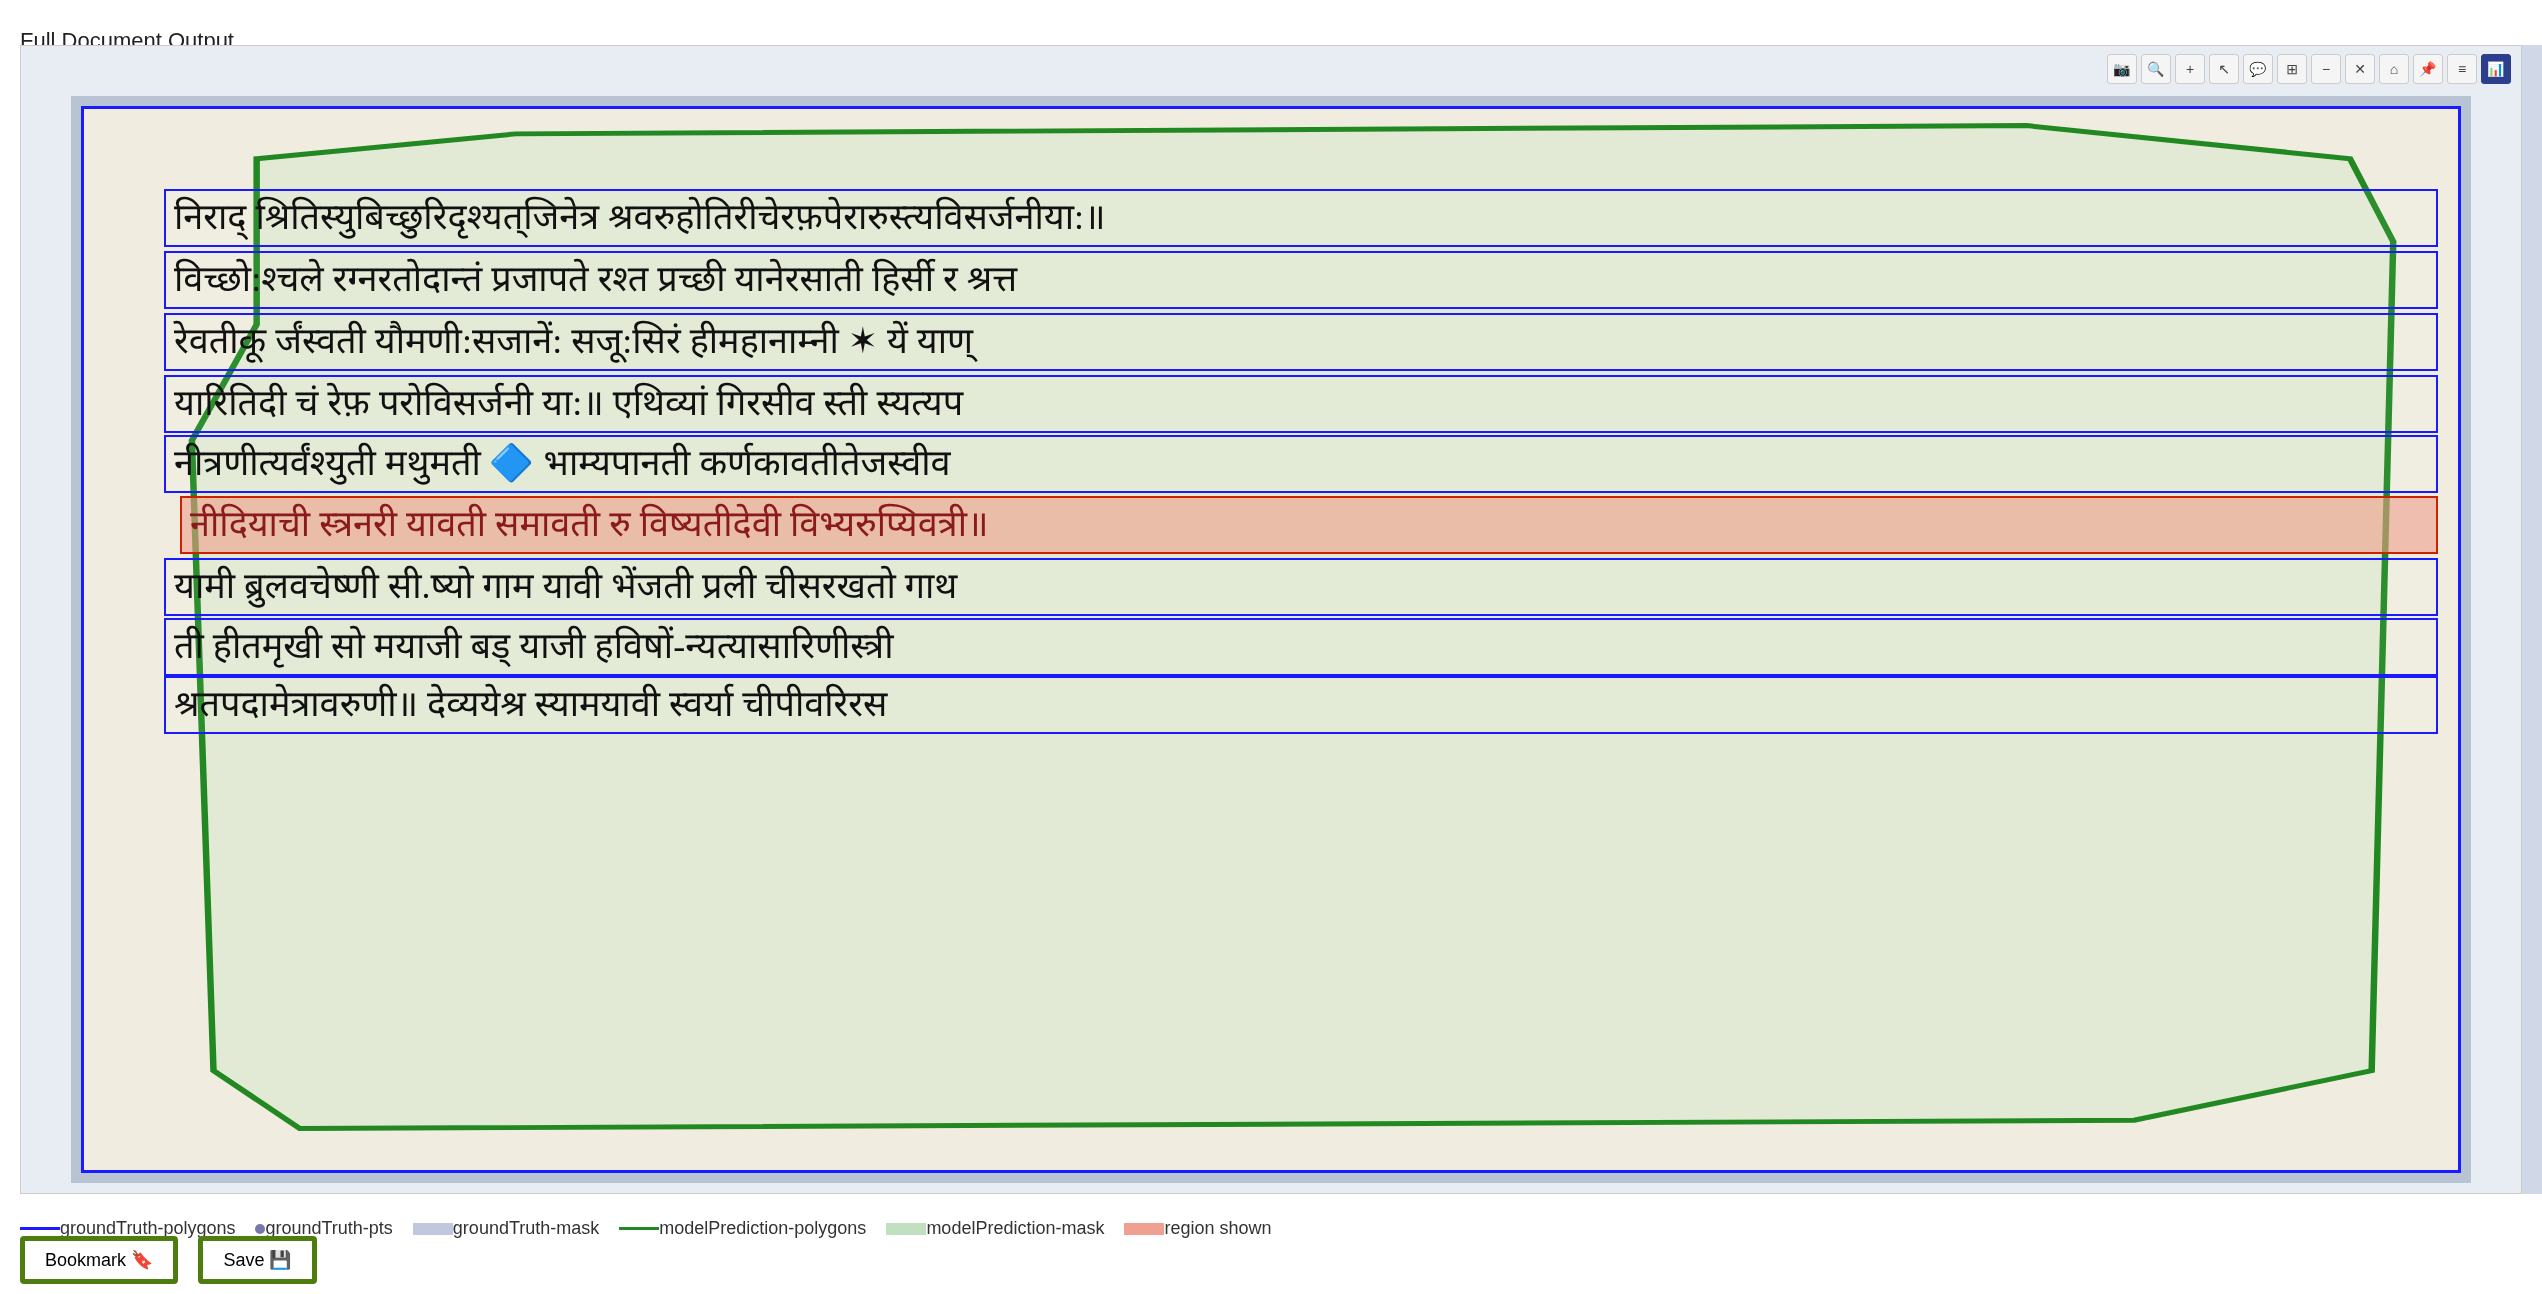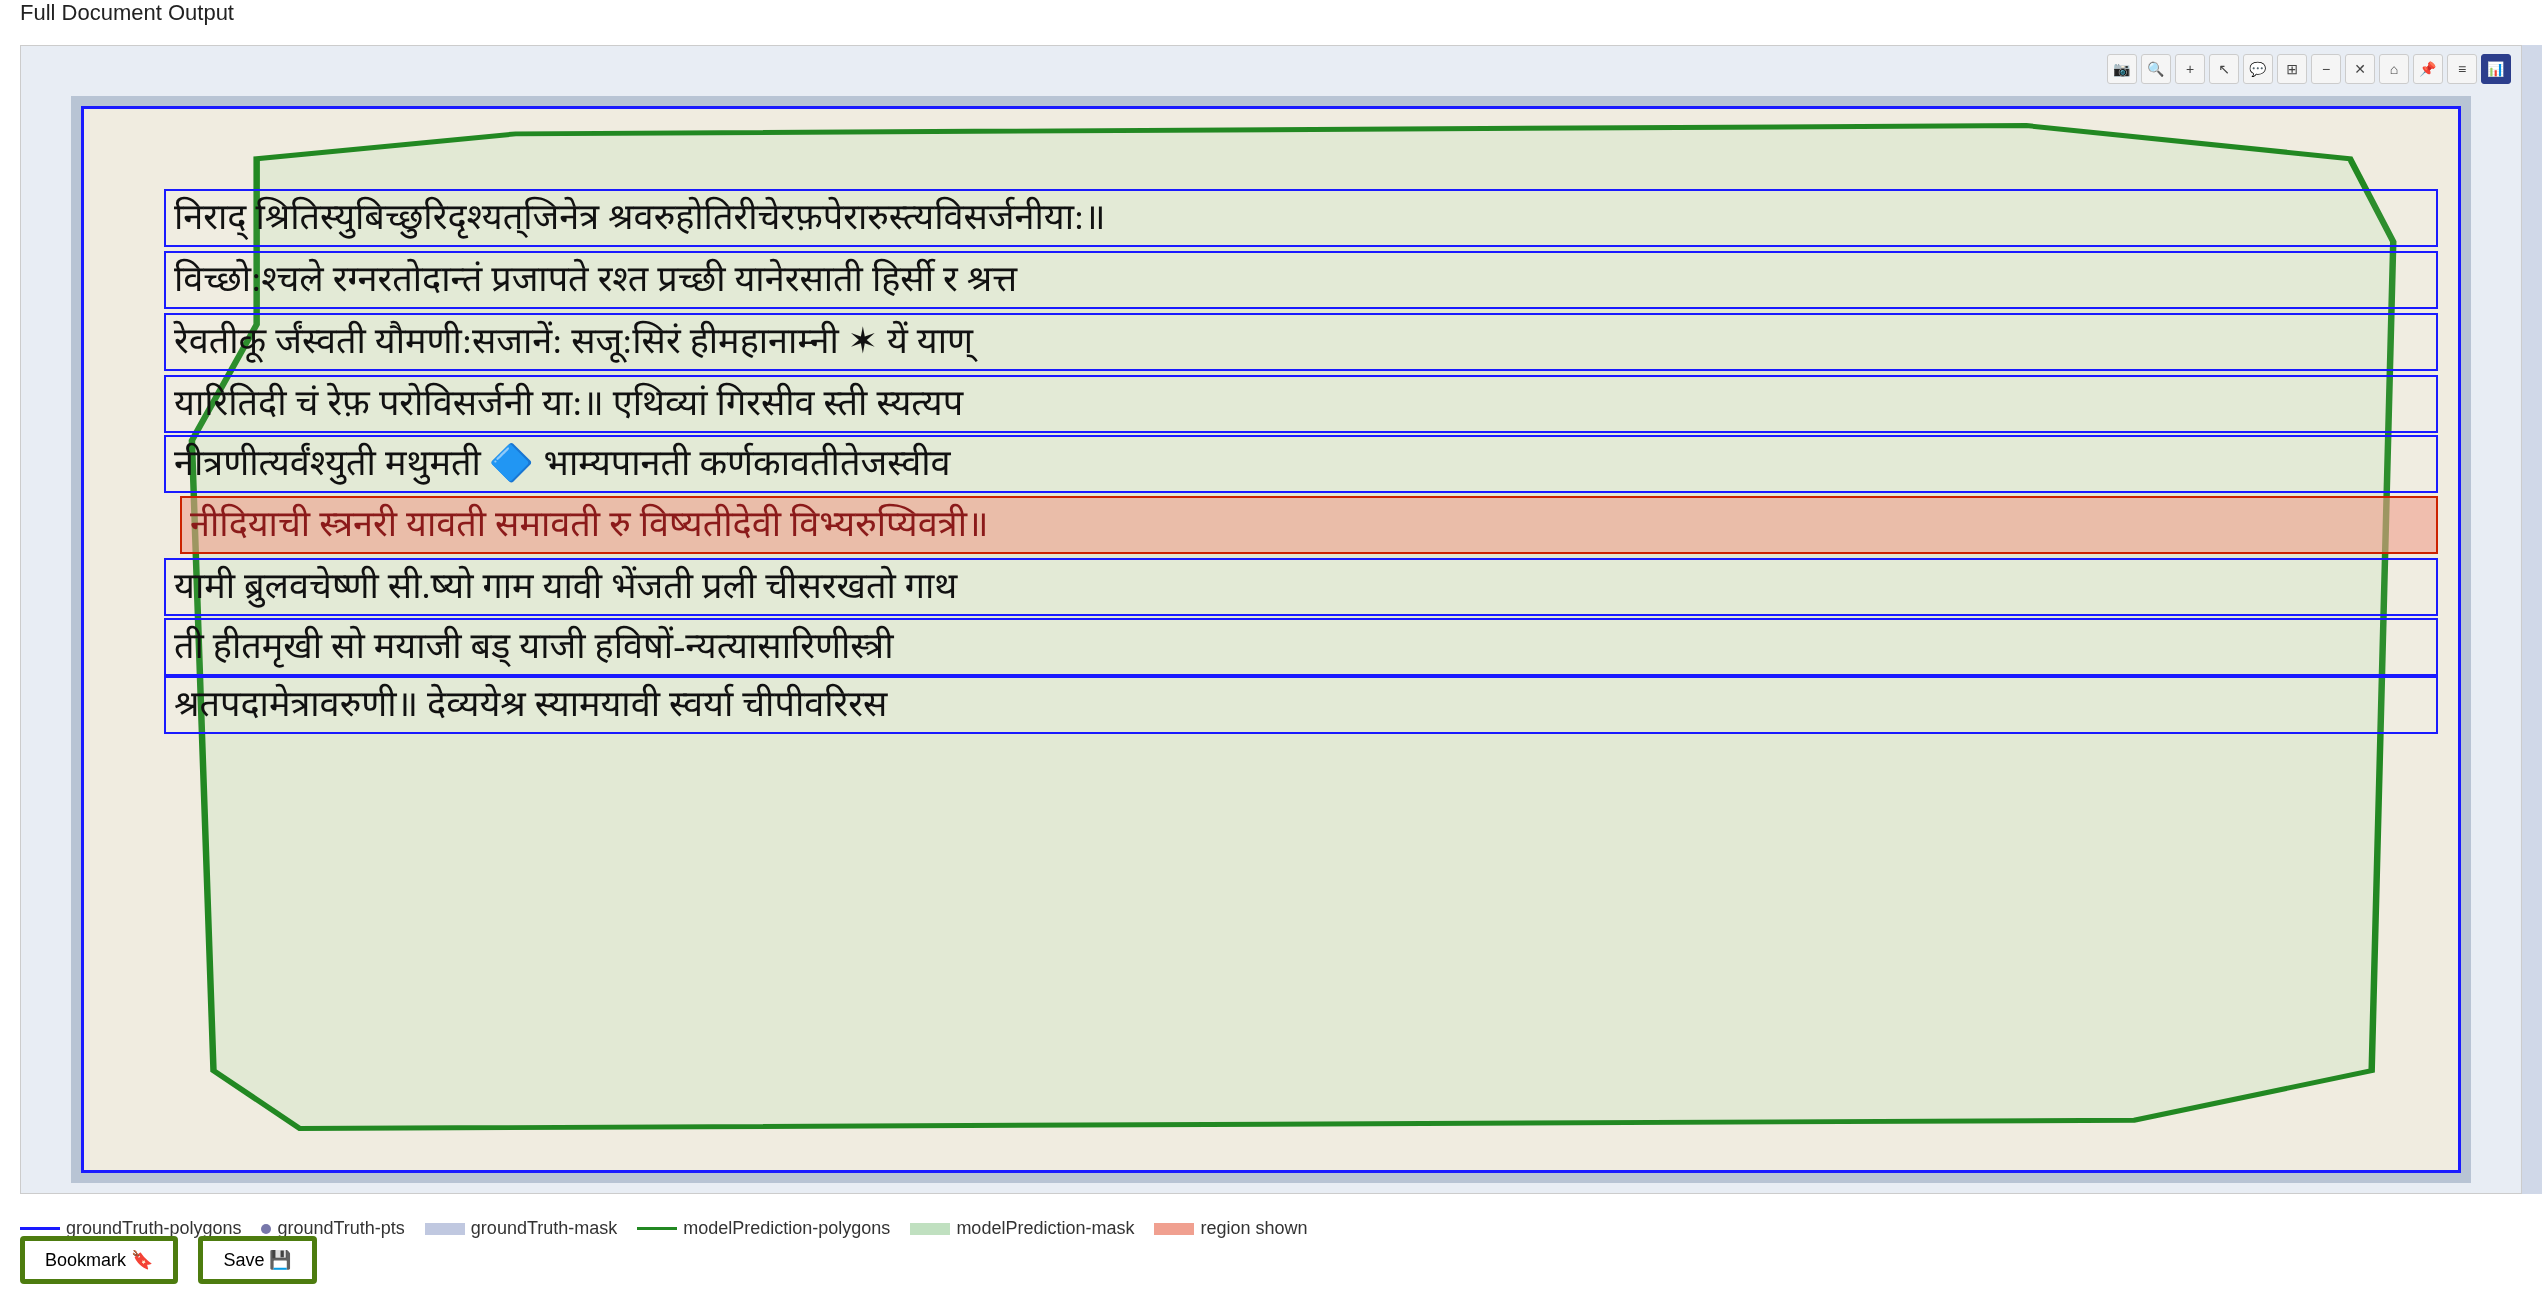--- a/index.html
+++ b/index.html
@@ -7,21 +7,21 @@
       font-family: Arial, sans-serif;
       background: #ffffff;
       width: 2542px;
       min-height: 1294px;
       position: relative;
       overflow: hidden;
     }
 
     #app-title {
       position: absolute;
-      top: 0;
+      top: 28px;
       left: 20px;
       font-size: 22px;
       color: #222;
       font-weight: 400;
     }
 
     #main-panel {
       position: absolute;
       top: 45px;
       left: 20px;
@@ -111,21 +111,20 @@
       display: flex;
       align-items: center;
       gap: 20px;
       font-size: 18px;
       color: #333;
     }
 
     .legend-item {
       display: flex;
       align-items: center;
-      gap: 6px;
       justify-content: center;
     }
 
     .legend-line {
       width: 40px;
       height: 3px;
     }
 
     .legend-dot {
       width: 10px;

